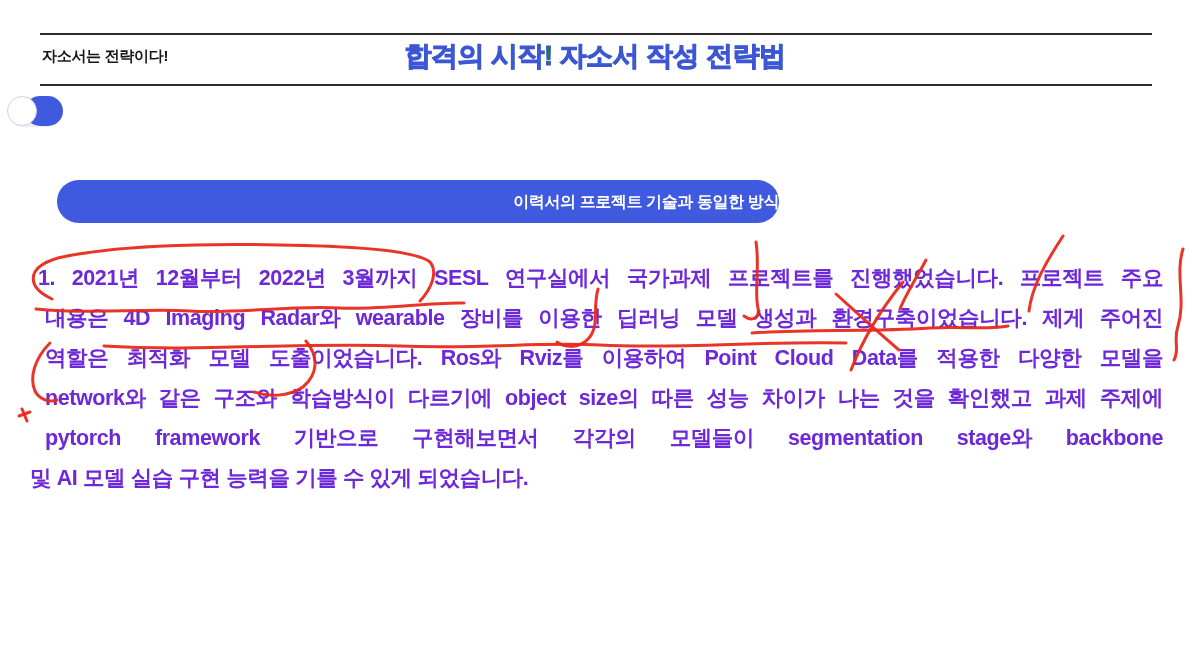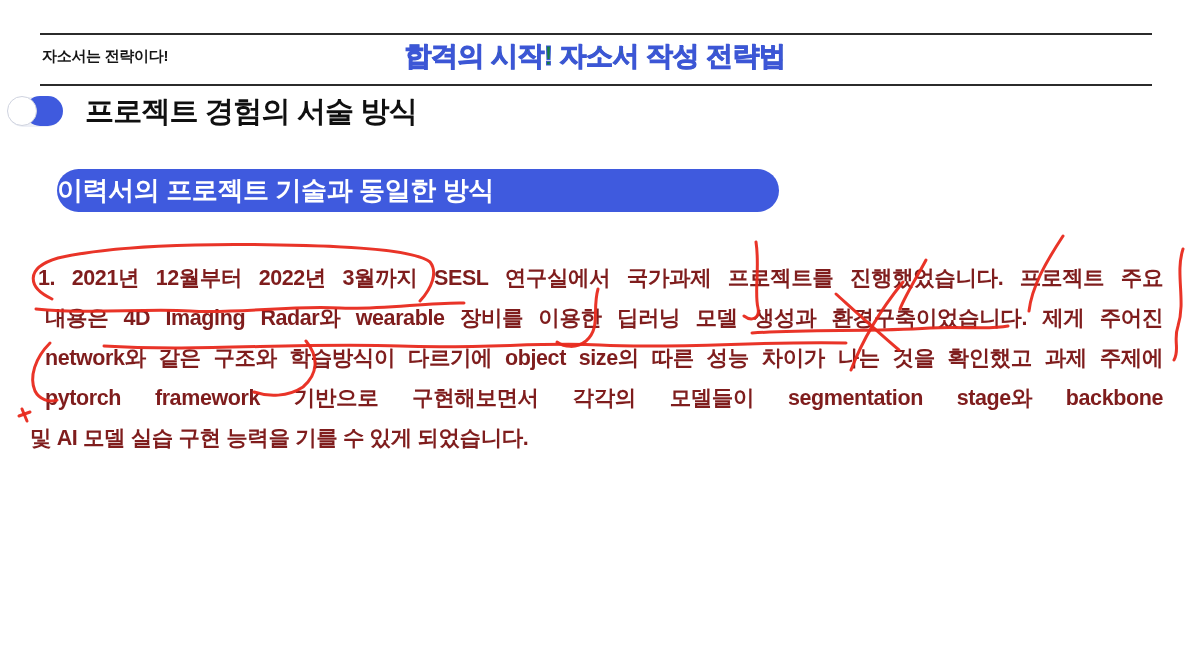--- a/index.html
+++ b/index.html
@@ -34,38 +34,38 @@
   .toggle .blue-cap {
     position:absolute; right:-1px; top:-1px; width:38px; height:30px;
     background:#3f5ade; border-radius:15px; z-index:1;
   }
   .section-heading {
     position:absolute; left:85px; top:92px;
     font-size:29px; font-weight:800; color:#101010; letter-spacing:-0.8px;
   }
   
   .banner {
-    position:absolute; left:57px; top:169px; width:722px; height:43px;
+    position:absolute; left:57px; top:180px; width:722px; height:43px;
     background:#3f5ade; border-radius:22px;
-    color:#ffffff; font-size:26px; font-weight:700;
-    text-align:left; line-height:43px; letter-spacing:-0.4px;
+    color:#ffffff; font-size:16px; font-weight:700;
+    text-align:right; line-height:43px; letter-spacing:-0.4px;
   }
   .badge {
     position:absolute; left:38px; top:161px; width:72px; height:72px;
     background:#ffffff; border:1px solid #e3e5ec; border-radius:50%;
     box-shadow:3px 4px 8px rgba(40,50,90,.18);
     display:flex; flex-direction:column; align-items:center; justify-content:center;
     color:#3f5ade; font-weight:800; z-index:3;
   }
   .badge .l1 { font-size:16px; letter-spacing:-0.5px; }
   .badge .l2 { font-size:16px; letter-spacing:-0.2px; }
   
   .body-text {
     position:absolute; left:30px; top:258px; width:1133px;
-    font-size:21.5px; font-weight:700; color:#7f1d1d;
+    font-size:21.5px; font-weight:700; color:#6d28d9;
     letter-spacing:-0.4px; line-height:40px;
   }
   .body-text .line {
     text-align:justify; text-align-last:justify;
     padding-left:15px; white-space:normal;
   }
   .body-text .line.first { padding-left:8px; }
   .body-text .line.last { text-align:right; text-align-last:left; padding-left:0; }
   
   .pen-overlay {
@@ -84,27 +84,27 @@
 
   <div class="rule top"></div>
   <div class="tagline">자소서는 전략이다!</div>
   <div class="main-title">합격의 시작! 자소서 작성 전략법</div>
   <div class="rule bottom"></div>
 
   <div class="toggle">
     <div class="blue-cap"></div>
     <div class="knob"></div>
   </div>
-  <div class="section-heading">프로젝트 경험의 서술 방식</div>
 
   <div class="banner">이력서의 프로젝트 기술과 동일한 방식</div>
 
   <div class="body-text">
     <div class="line first">1. 2021년 12월부터 2022년 3월까지 SESL 연구실에서 국가과제 프로젝트를 진행했었습니다. 프로젝트 주요</div>
     <div class="line">내용은 4D Imaging Radar와 wearable 장비를 이용한 딥러닝 모델 생성과 환경구축이었습니다. 제게 주어진</div>
+    <div class="line">역할은 최적화 모델 도출이었습니다. Ros와 Rviz를 이용하여 Point Cloud Data를 적용한 다양한 모델을</div>
     <div class="line">network와 같은 구조와 학습방식이 다르기에 object size의 따른 성능 차이가 나는 것을 확인했고 과제 주제에</div>
     <div class="line">pytorch framework 기반으로 구현해보면서 각각의 모델들이 segmentation stage와 backbone</div>
     <div class="line last">및 AI 모델 실습 구현 능력을 기를 수 있게 되었습니다.</div>
   </div>
 
   <svg class="pen-overlay" width="1190" height="655" viewBox="0 0 1190 655" xmlns="http://www.w3.org/2000/svg">
     <path d="M 52 299 C 28 288, 24 268, 58 258 C 110 246, 200 243, 280 245 C 350 246, 415 250, 430 262 C 438 272, 432 288, 420 301"></path>
     <path d="M 36 309 C 90 315, 140 308, 190 311 C 240 314, 290 305, 340 308 C 380 310, 430 302, 464 303"></path>
     <path d="M 756 242 C 760 268, 754 292, 758 308 C 760 318, 752 322, 744 316"></path>
     <path d="M 926 260 C 917 277, 906 294, 900 309"></path>

